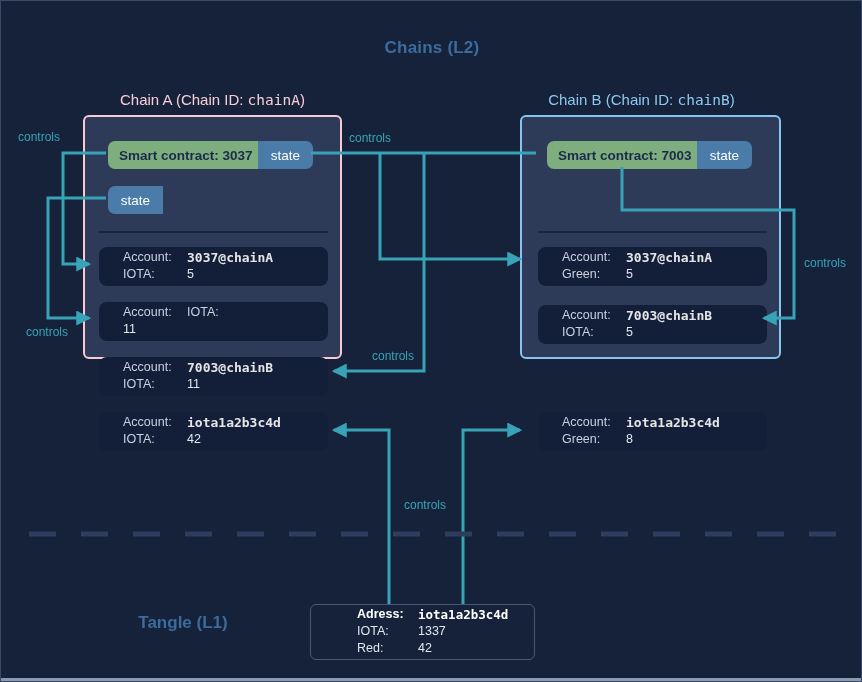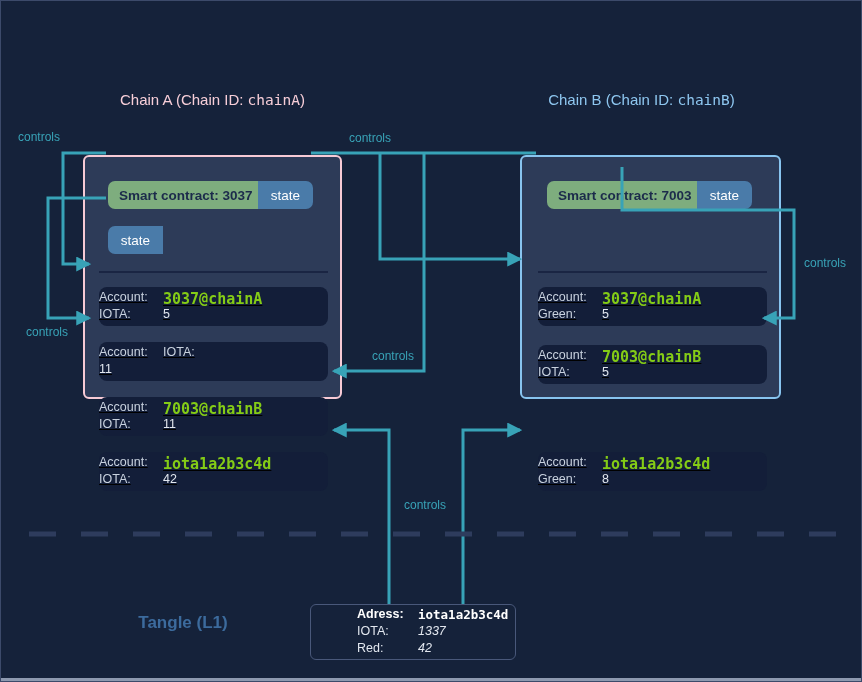--- a/index.html
+++ b/index.html
@@ -26,56 +26,56 @@
     font-size:17px; font-weight:bold; color:var(--heading-blue); letter-spacing:.2px;}
   .h-l1{position:absolute; left:82px; top:612px; width:200px; text-align:center;
     font-size:17px; font-weight:bold; color:var(--heading-blue);}
 
   .chain-title{position:absolute; top:90px; height:22px; text-align:center; font-size:15px;}
   .chain-title.a{left:82px; width:259px; color:var(--chain-a-title);}
   .chain-title.b{left:510px; width:261px; color:var(--chain-b-title);}
   .chain-title .mono{font-size:14.5px;}
 
   .chain{position:absolute; top:114px; width:259px; height:244px;
-    background:var(--chain-panel); border-radius:6px; z-index:1;margin-top:40px;}
+    background:var(--chain-panel); border-radius:6px; z-index:1;}
   .chain.a{left:82px; border:2px solid var(--chain-a-border);}
   .chain.b{left:519px; width:261px; border:2px solid var(--chain-b-border);}
 
   .pill{position:absolute; left:23px; width:205px; height:28px; display:flex;
     border-radius:7px; overflow:hidden; z-index:2;}
   .chain.b .pill{left:25px;}
   .pill-label{width:150px; background:var(--contract-green); color:var(--pill-text);
     font-size:13.5px; font-weight:bold; display:flex; align-items:center; padding-left:11px;}
   .pill-state{width:55px; background:var(--state-blue); color:#fff; font-size:13.5px;
     font-weight:normal; display:flex; align-items:center; justify-content:center;}
 
   .divider{position:absolute; left:14px; top:114px; width:229px; height:2px;
     background:var(--divider);}
   .chain.b .divider{left:16px;}
 
   .acct{position:absolute; left:14px; width:229px; height:39px;
     background:var(--account-bg); border-radius:8px;
     display:grid; grid-template-columns:64px 1fr; grid-auto-rows:17px;
-    align-content:center; font-size:12.5px;text-decoration:underline;}
+    align-content:center; padding-left:24px; font-size:12.5px;}
   .chain.b .acct{left:16px;}
   .alabel{color:var(--label-grey);}
-  .avalue{color:#84cc16; font-weight:bold; font-size:15px;}
+  .avalue{color:#e5e5e5; font-weight:bold; font-size:13px;}
   .aamount{color:var(--amount-grey);}
 
   .ctrl{position:absolute; z-index:6; font-size:12px; color:var(--connector-teal);}
 
-  .addr-box{position:absolute; left:309px; top:603px; width:206px; height:56px;
+  .addr-box{position:absolute; left:309px; top:603px; width:225px; height:56px;
     border:1.5px solid var(--addr-border); border-radius:6px; z-index:2;
     display:grid; grid-template-columns:61px 1fr; grid-auto-rows:17px;
     align-content:center; padding-left:46px; font-size:12.5px; color:#fff;
     background:var(--background);}
   .addr-label{color:var(--amount-grey);}
   .addr-label.strong{color:#fff; font-weight:bold;}
   .addr-value.strong{font-weight:bold;}
-  .addr-value.plain{color:var(--amount-grey);font-style:italic;}
+  .addr-value.plain{color:var(--amount-grey);}
 
   .bottom-strip{position:absolute; left:0; bottom:0; width:862px; height:3px;
     background:#8d99af; z-index:7;}
 </style>
 </head>
 <body>
 
 <div class="stage">
 
   <svg class="wires" width="862" height="682" viewBox="0 0 862 682">
@@ -90,20 +90,21 @@
       <path d="M310 152 H535"></path>
       <path d="M379 152 V258 H519" marker-end="url(#arr)"></path>
       <path d="M423 152 V370 H333" marker-end="url(#arr)"></path>
       <path d="M621 166 V209 H793 V317 H763" marker-end="url(#arr)"></path>
       <path d="M388 603 V429 H333" marker-end="url(#arr)"></path>
       <path d="M462 603 V429 H519" marker-end="url(#arr)"></path>
     </g>
     <line x1="28" y1="533" x2="845" y2="533" stroke="#2e3c5d" stroke-width="5" stroke-dasharray="27 25"></line>
   </svg>
 
+  <div class="h-l2">Chains (L2)</div>
   <div class="h-l1">Tangle (L1)</div>
 
   <div class="chain-title b"><span>Chain B (Chain ID: </span><span class="mono">chainB</span><span>)</span></div>
   <div class="chain-title a"><span>Chain A (Chain ID: </span><span class="mono">chainA</span><span>)</span></div>
 
   <div class="chain a">
     <div class="pill" style="top:24px">
       <span class="pill-label">Smart contract: 3037</span>
       <span class="pill-state">state</span>
     </div>

